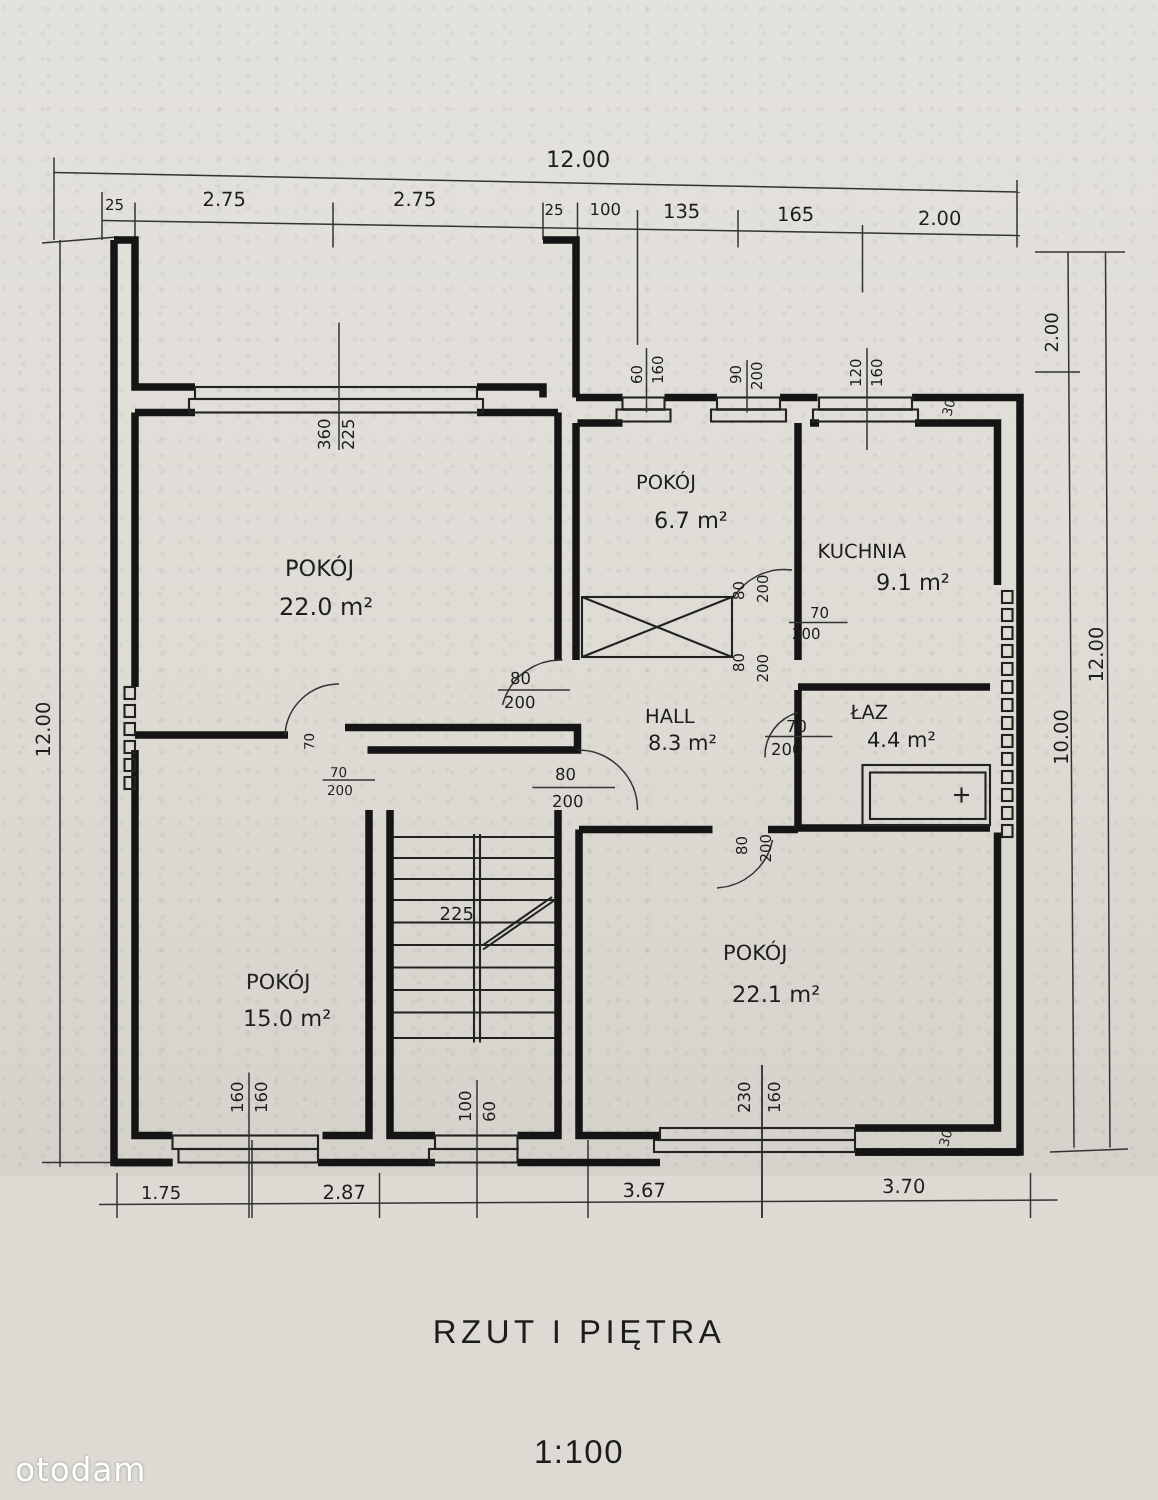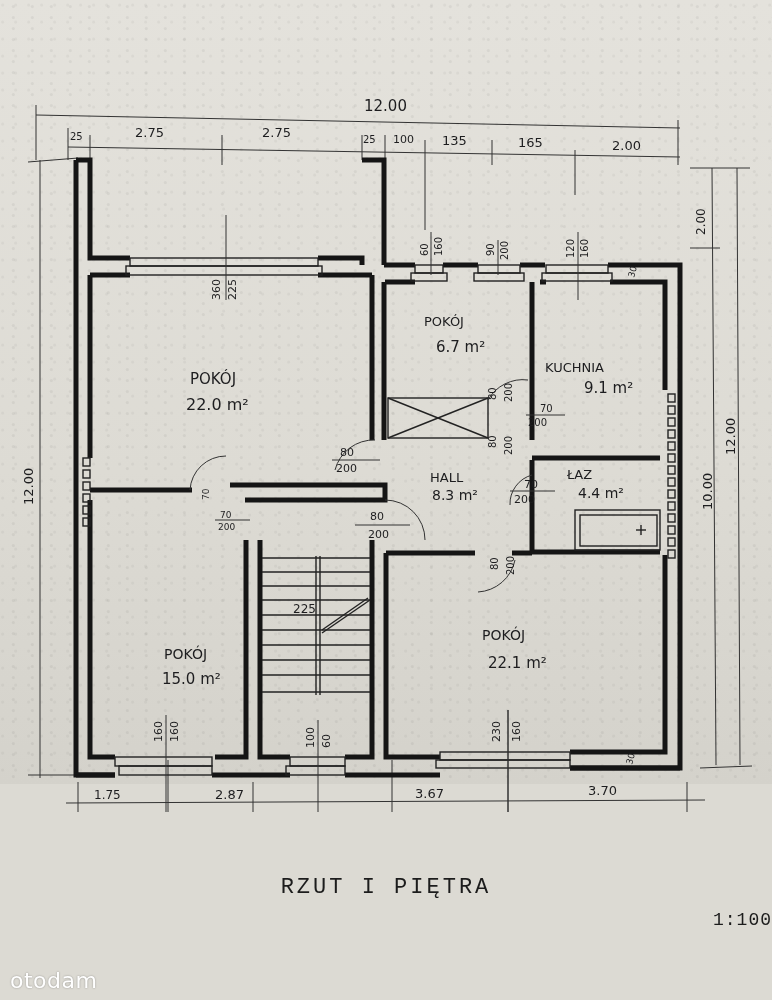--- a/index.html
+++ b/index.html
@@ -7,21 +7,21 @@
     .sheet{position:relative;width:772px;height:784px;background:
       radial-gradient(circle at 20% 30%, rgba(0,0,0,0.04) 0 1px, transparent 2px),
       radial-gradient(circle at 70% 60%, rgba(0,0,0,0.05) 0 1px, transparent 2px),
       linear-gradient(180deg,#e4e2dc 0%,#dddbd4 60%,#d4d2cb 100%);
       background-size:13px 17px,19px 11px,100% 100%;}
     svg{position:absolute;left:0;top:0;}
     .hand{font-family:"DejaVu Sans",sans-serif;fill:#1d1d1f;}
     .wall{fill:none;stroke:#151515;stroke-width:5;stroke-linejoin:miter;}
     .thin{fill:none;stroke:#222;stroke-width:1.4;}
     .dim{fill:none;stroke:#333;stroke-width:1;}
-    .title{position:absolute;left:0;width:772px;text-align:center;color:#1c1c1c;font-family:Liberation Mono, monospace;letter-spacing:3px;}
+    .title{position:absolute;left:0;width:772px;text-align:center;color:#1c1c1c;font-family:Liberation Sans, sans-serif;letter-spacing:3px;}
     .logo{position:absolute;left:10px;top:968px;color:#fff;font-family:"DejaVu Sans",sans-serif;font-weight:normal;font-size:22px;letter-spacing:0.5px;text-shadow:0 0 2px rgba(0,0,0,0.35);}
   </style>
 </head>
 <body>
 
 <div class="sheet">
 <svg width="772" height="1000" viewBox="0 0 772 1000">
 
   <g>
     <line class="dim" x1="36" y1="115" x2="680" y2="128"></line>
@@ -277,15 +277,15 @@
 
     <text class="hand" x="164" y="659" font-size="14">POKÓJ</text>
     <text class="hand" x="162" y="684" font-size="15">15.0 m²</text>
 
     <text class="hand" x="482" y="640" font-size="14">POKÓJ</text>
     <text class="hand" x="488" y="668" font-size="15">22.1 m²</text>
   </g>
 </svg>
 
 <div class="title" style="top:875px;font-size:22px;">RZUT I PIĘTRA</div>
-<div class="title" style="top:910px;font-size:18px;letter-spacing:1px;text-align:right;">1:100</div>
+<div class="title" style="top:955px;font-size:22px;letter-spacing:1px;">1:100</div>
 <div class="logo">otodam</div>
 </div>
 
 </body></html>

